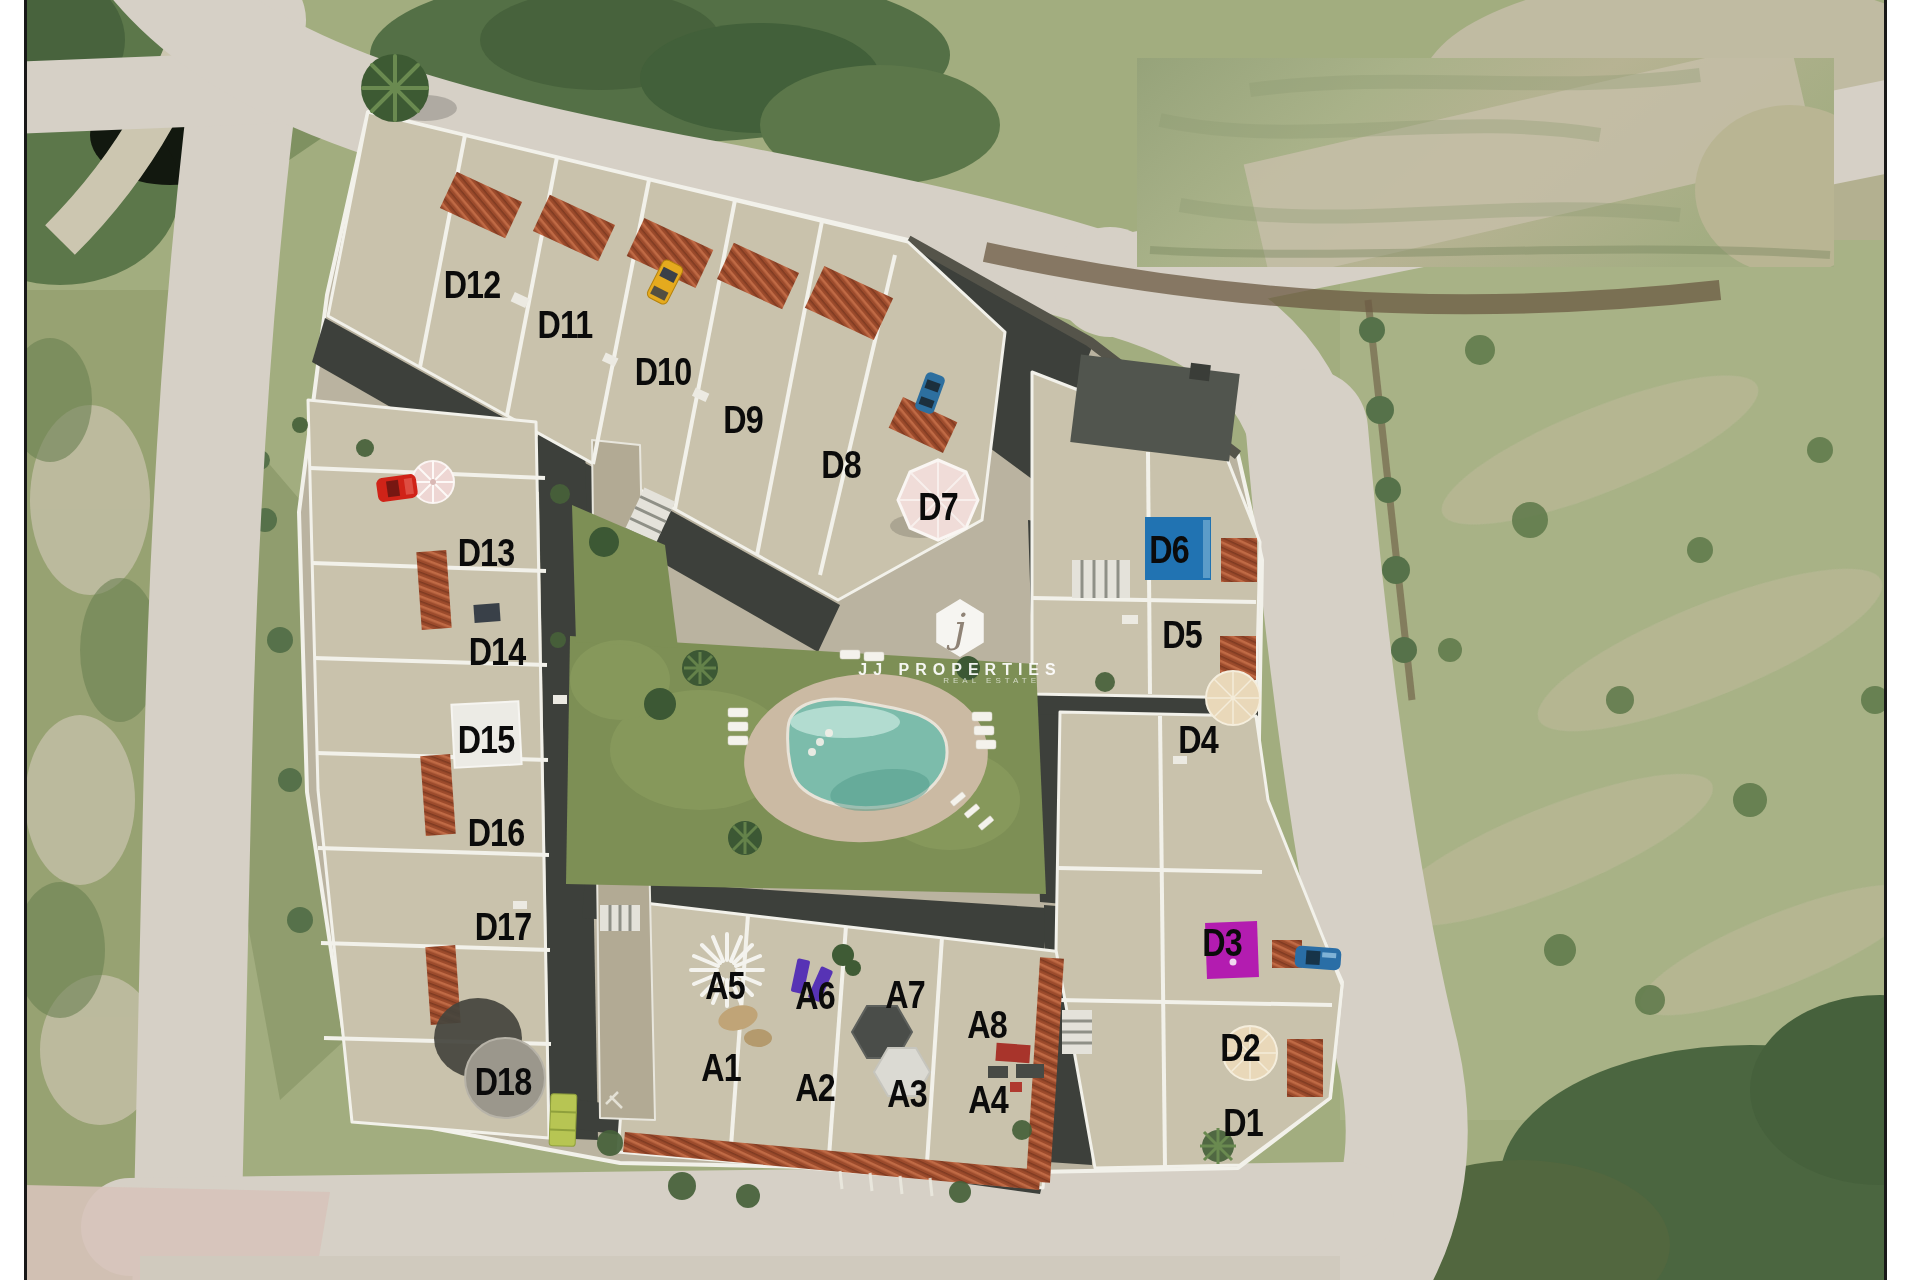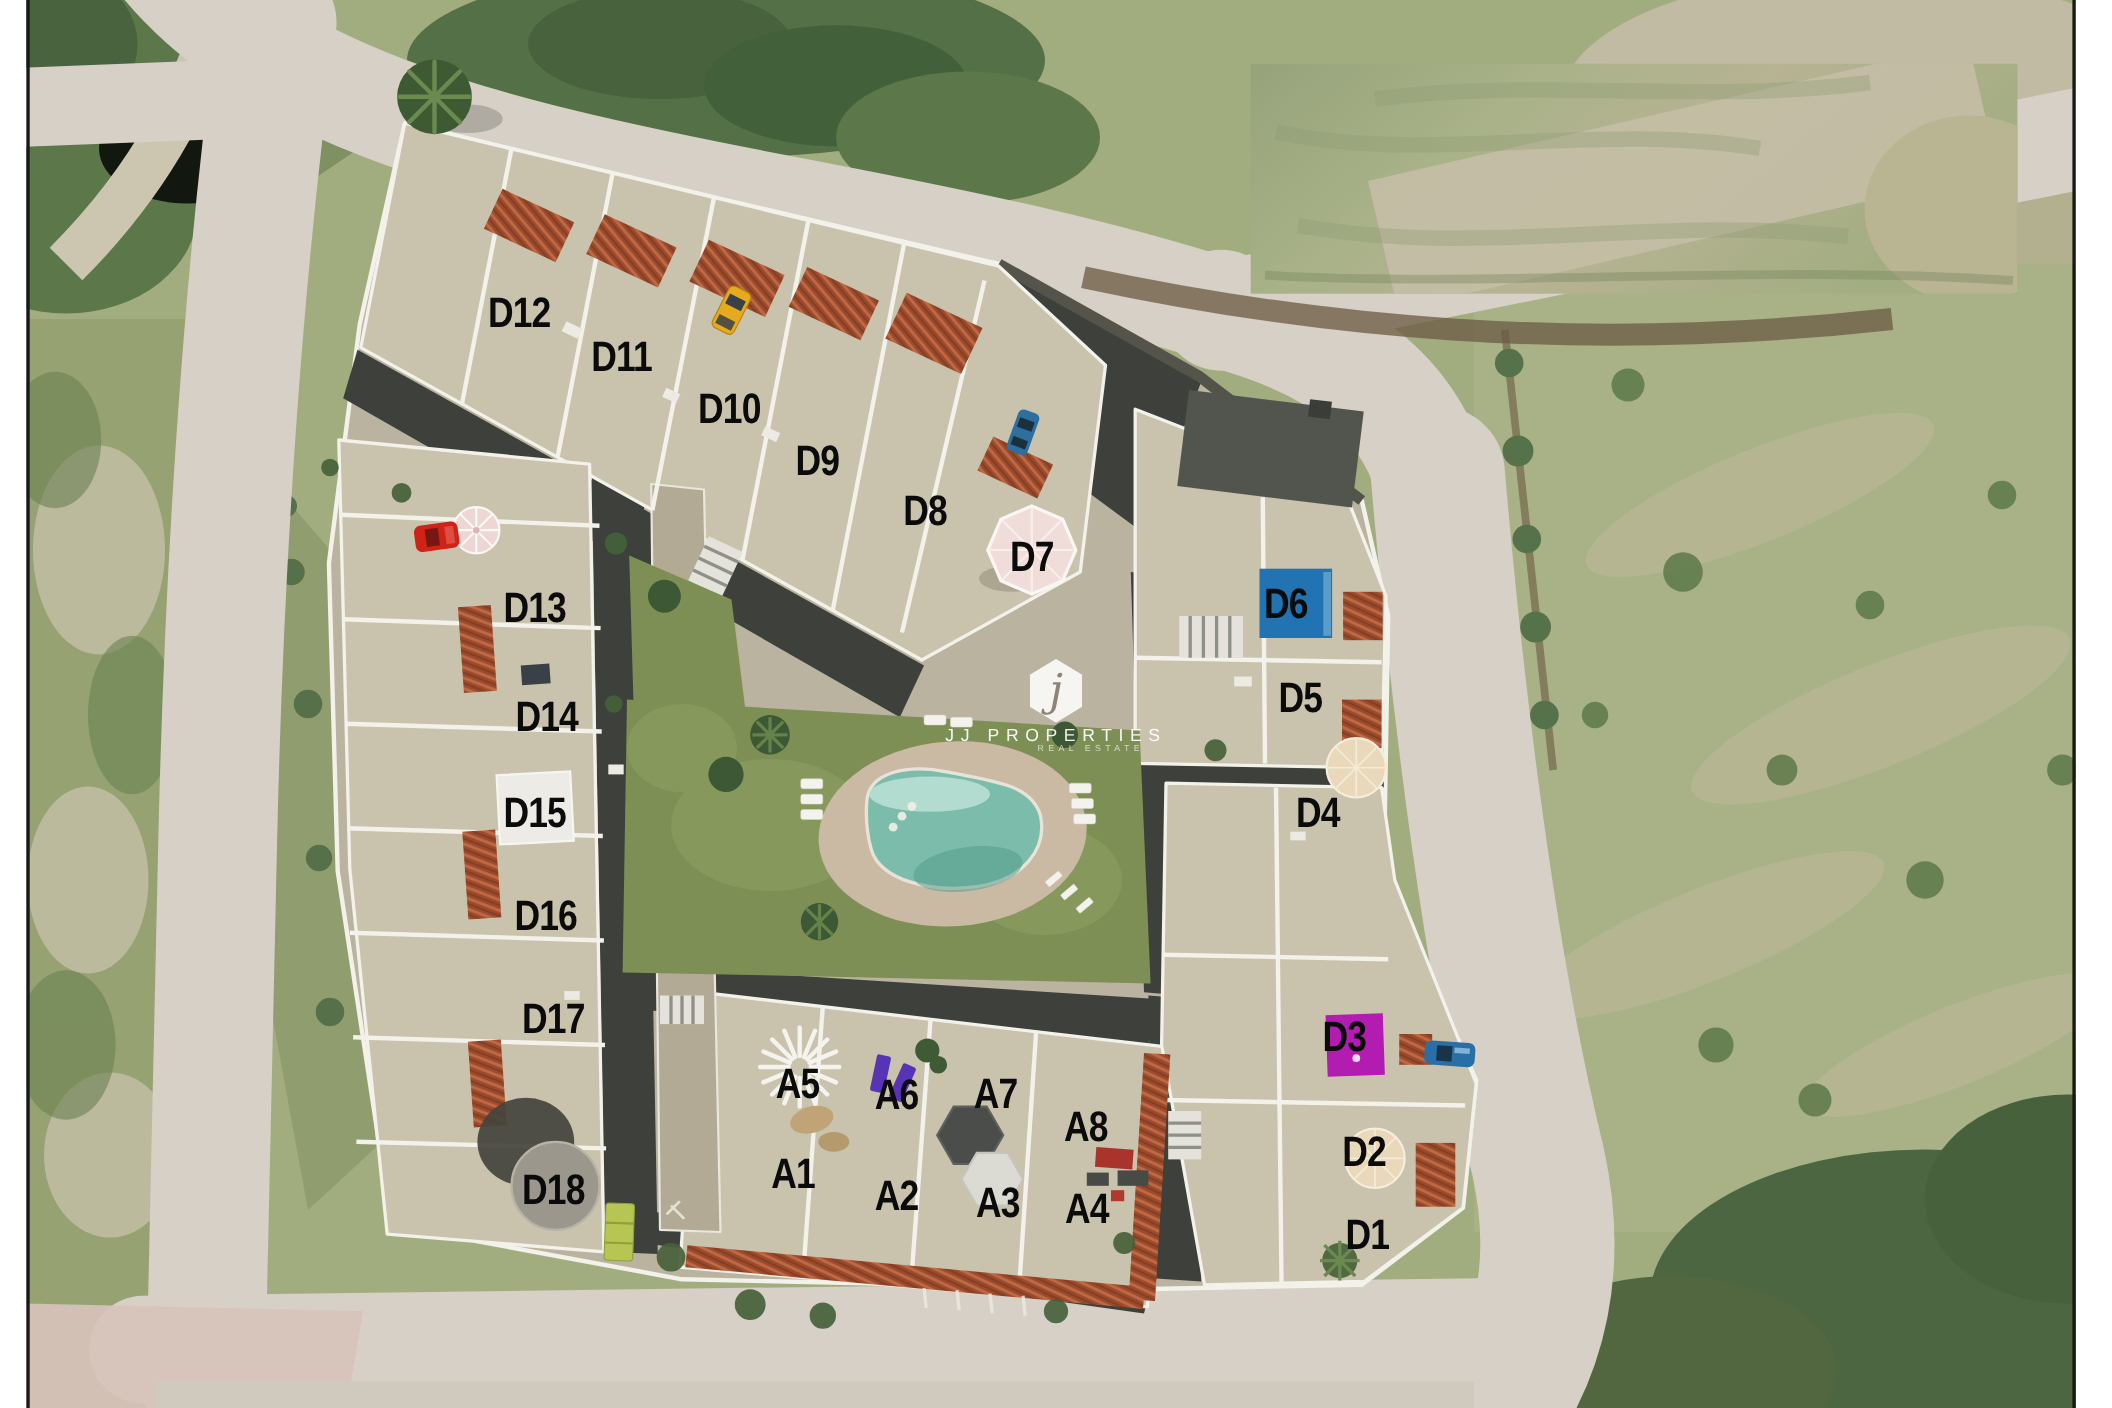--- a/index.html
+++ b/index.html
@@ -12,21 +12,21 @@
       font-family:"Liberation Sans",sans-serif;white-space:nowrap;}
   .watermark{position:absolute;left:0;top:0;width:1920px;height:1280px;pointer-events:none;}
   .wm-hex{position:absolute;left:933px;top:599px;width:54px;height:58px;
       background:rgba(251,250,247,.93);
       clip-path:polygon(50% 0,94% 25%,94% 75%,50% 100%,6% 75%,6% 25%);
       display:flex;align-items:center;justify-content:center;
       box-shadow:0 0 0 2px rgba(255,255,255,.25);}
   .wm-j{font-family:"DejaVu Serif",serif;font-style:italic;font-size:40px;color:#90робот;}
   .wm-j{color:#8f8376;}
   .wm-title{position:absolute;left:830px;top:661px;width:260px;text-align:center;
-      font-size:16px;letter-spacing:6px;color:rgba(255,255,255,.92);font-weight:400;}
+      font-size:16px;letter-spacing:6px;color:rgba(255,255,255,.92);font-weight:700;}
   .wm-sub{position:absolute;left:880px;top:676px;width:160px;text-align:right;
       font-size:8px;letter-spacing:4px;color:rgba(255,255,255,.65);}
 </style>
 </head>
 <body>
 
 <div class="stage">
 
 <svg class="scene" width="1920" height="1280" viewBox="0 0 1920 1280">
   <defs>

